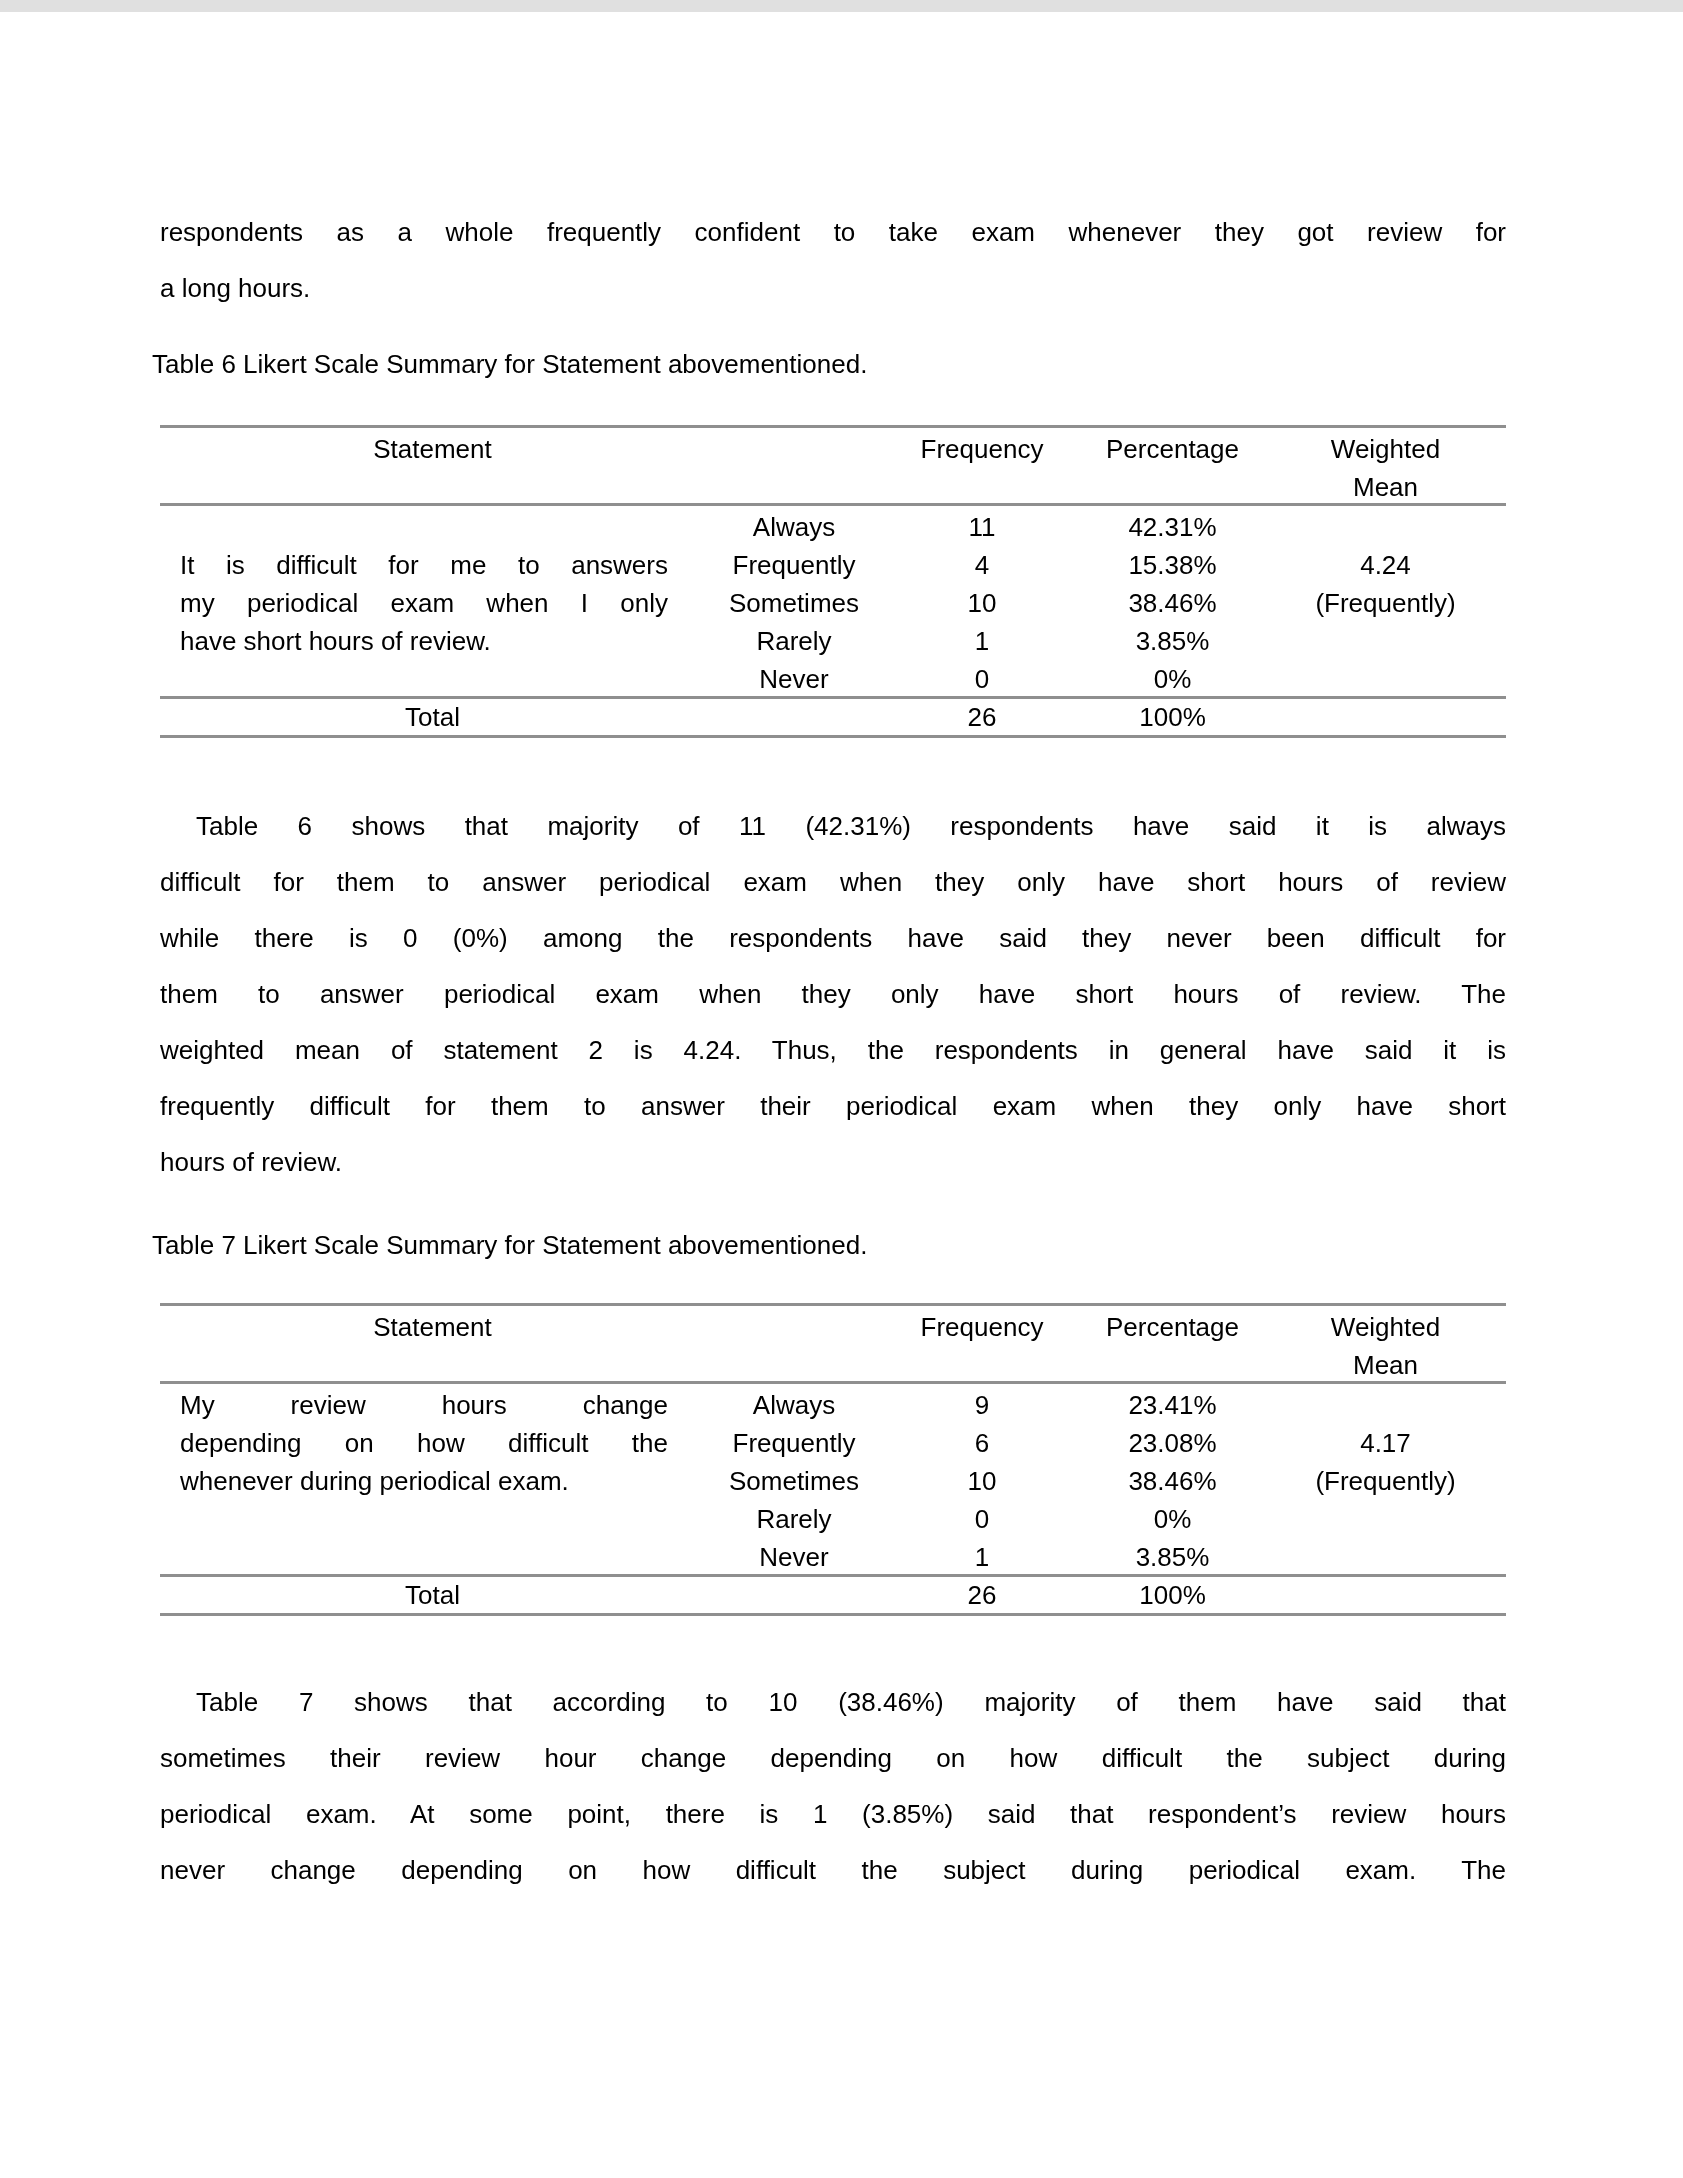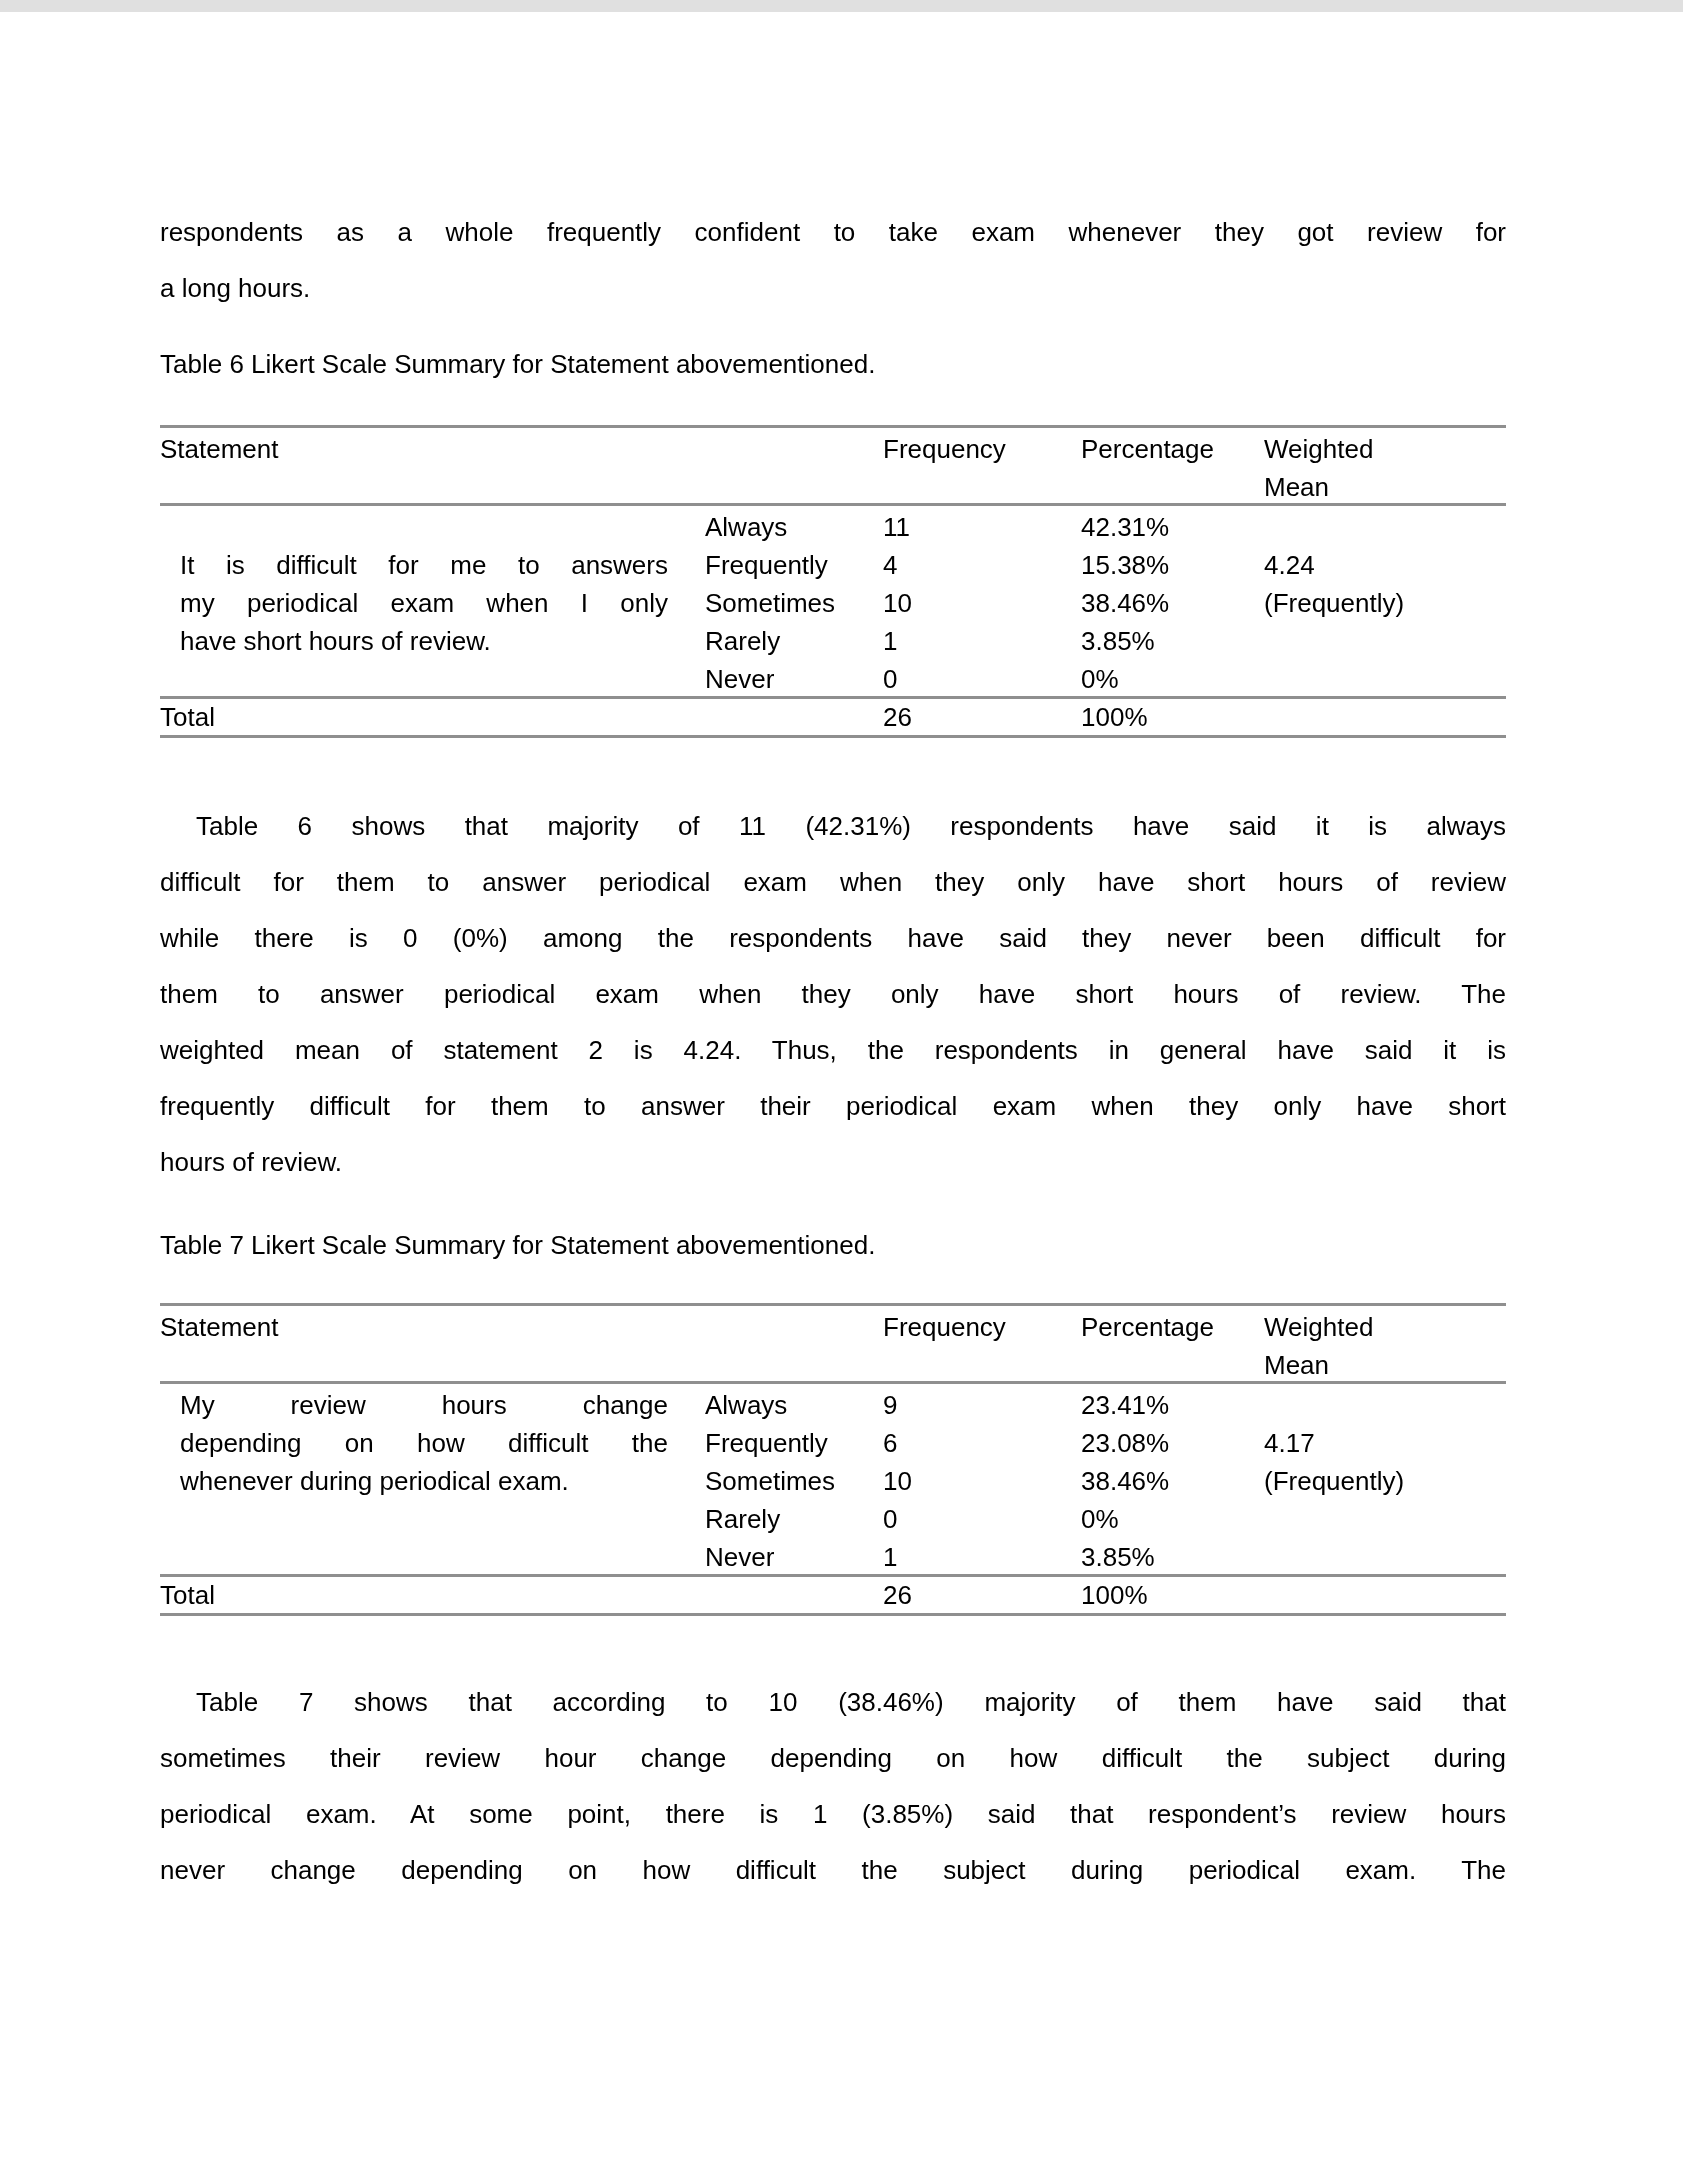--- a/index.html
+++ b/index.html
@@ -11,28 +11,28 @@
     font-size:26px;
     color:#000;
     margin:12px auto;
     overflow:hidden;
   }
   .para{position:absolute;left:160px;width:1346px;}
   .ln{height:56px;line-height:56px;white-space:normal;}
   .j{text-align:justify;text-align-last:justify;text-justify:inter-word;}
   .nat{text-align:right;text-align-last:left;}
   .ind{text-indent:36px;}
-  .caption{position:absolute;left:160px;width:1346px;height:38px;line-height:38px;text-align:left;}
+  .caption{position:absolute;left:152px;width:1346px;height:38px;line-height:38px;text-align:left;}
 
   .tbl{position:absolute;left:160px;width:1346px;border-top:3px solid #8f8f8f;}
   .grid{display:grid;grid-template-columns:545px 178px 198px 183px 243px;}
   .thead{height:73px;padding-top:2px;border-bottom:3px solid #8f8f8f;line-height:38px;}
   .tbody{height:188px;padding-top:2px;border-bottom:3px solid #8f8f8f;line-height:38px;}
   .trow{height:36px;border-bottom:3px solid #8f8f8f;line-height:36px;}
-  .ctr{text-align:left;}
+  .ctr{text-align:center;}
   .cell{overflow:visible;}
   .rl{height:38px;line-height:38px;}
   .stmt{padding-left:20px;padding-right:37px;}
   .stmt .rl{text-align:justify;text-align-last:justify;text-justify:inter-word;}
   .stmt .rl.natl{text-align:left;text-align-last:left;}
   .off1{padding-top:38px;}
 </style>
 </head>
 <body>
 

